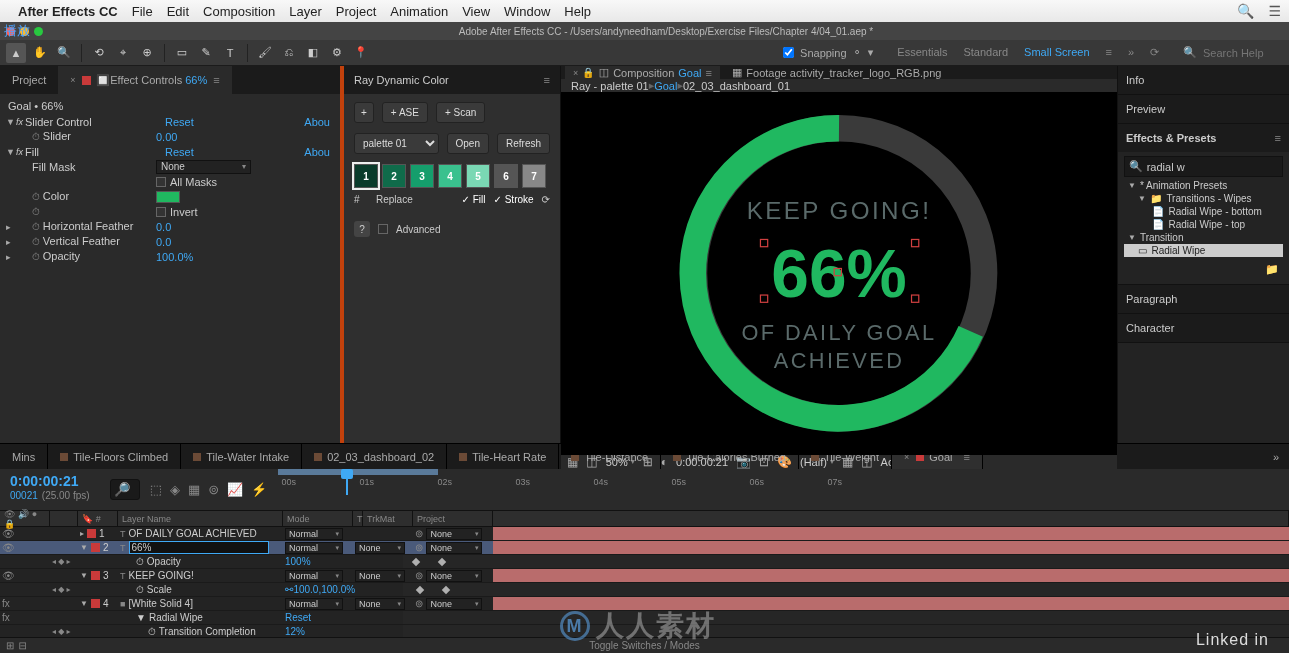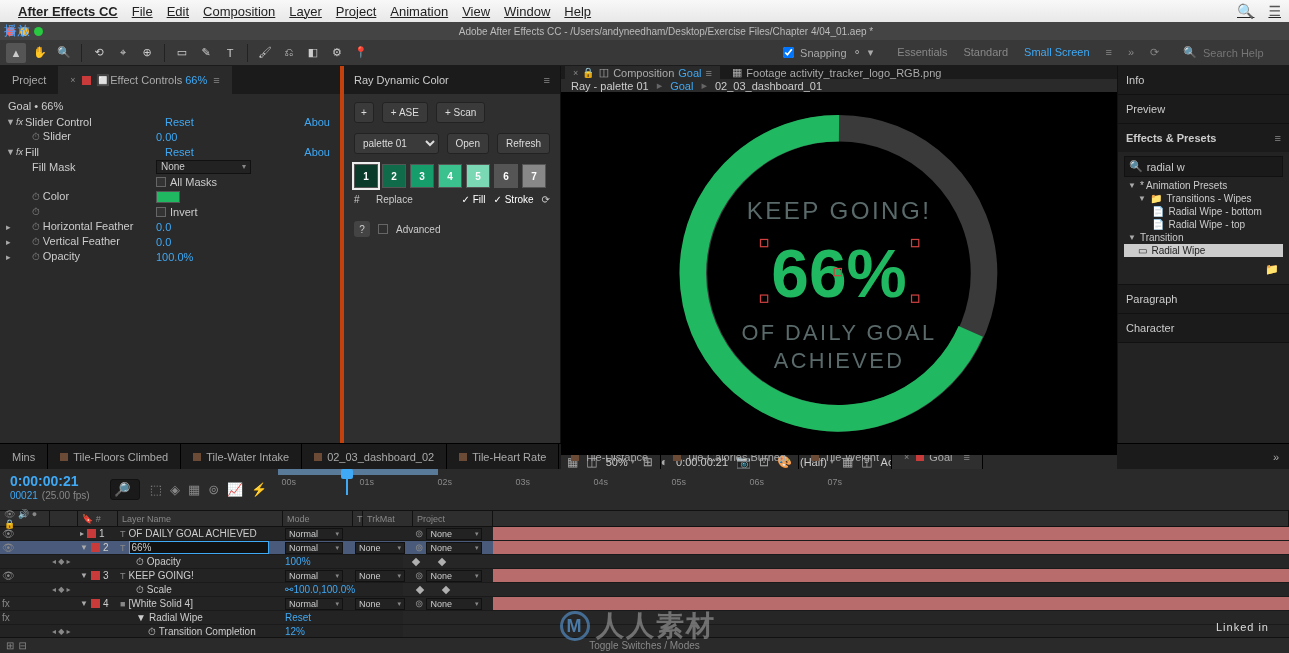--- a/index.html
+++ b/index.html
@@ -1,19 +1,19 @@
 <!DOCTYPE html>
 <html><head>
 <meta charset="utf-8">
 <style>
 * { margin: 0; padding: 0; box-sizing: border-box; font-family: -apple-system, "Helvetica Neue", Arial, sans-serif; }
 html, body { width: 1289px; height: 653px; background: #000; overflow: hidden; color: #ccc; font-size: 11px; }
 
 
-.mac-menu { height: 22px; background: linear-gradient(#f8f8f8,#e8e8e8); display: flex; align-items: center; padding: 0 8px; color: #222; font-size: 13px; text-decoration: underline; }
+.mac-menu { height: 22px; background: linear-gradient(#f8f8f8,#e8e8e8); display: flex; align-items: center; padding: 0 8px; color: #222; font-size: 13px; }
 .mac-menu .apple { font-size: 14px; margin-right: 10px; }
 .mac-menu .app-name { font-weight: 700; margin-right: 14px; }
 .mac-menu .mitem { margin-right: 14px; cursor: default; }
 .mac-menu .mac-right { margin-left: auto; display: flex; gap: 14px; align-items: center; font-size: 14px; color: #555; }
 
 
 .title-bar { height: 18px; background: #444; display: flex; align-items: center; font-size: 10px; color: #bbb; }
 .title-bar .traffic { display: flex; gap: 5px; margin-left: 6px; }
 .title-bar .dot { width: 9px; height: 9px; border-radius: 50%; }
 .title-bar .r { background: #ff5f57; } .title-bar .y { background: #febc2e; } .title-bar .g { background: #28c840; }
@@ -86,21 +86,21 @@
 
 
 .viewer { flex: 1; background: #1b1b1b; display: flex; flex-direction: column; border-left: 1px solid #111; }
 .viewer .tabs { height: 28px; background: #1b1b1b; display: flex; align-items: center; gap: 4px; padding: 0 4px; }
 .viewer .tabs .vtab { display: flex; align-items: center; height: 100%; padding: 0 8px; font-size: 11px; color: #aaa; gap: 4px; }
 .viewer .tabs .vtab.active { background: #2a2a2a; }
 .viewer .tabs .vtab .close { color: #888; font-size: 9px; }
 .viewer .tabs .vtab .lock { font-size: 10px; }
 .viewer .tabs .vtab .cicon { font-size: 11px; }
 .viewer .tabs .vtab .link { color: #3fa9f5; }
-.viewer .crumb { height: 24px; background: #2a2a2a; display: flex; align-items: center; padding: 0 10px; font-size: 11px; gap: 8px; color: #ccc; }
+.viewer .crumb { height: 24px; background: #2a2a2a; display: flex; align-items: center; padding: 0 10px; font-size: 11px; color: #ccc; }
 .viewer .crumb .sep { color: #666; }
 .viewer .crumb .link { color: #3fa9f5; }
 .viewer .canvas { flex: 1; background: #000; position: relative; display: flex; align-items: center; justify-content: center; }
 .viewer .canvas svg { width: 100%; height: 100%; }
 .viewer .vfoot { height: 24px; background: #2a2a2a; display: flex; align-items: center; padding: 0 6px; gap: 8px; font-size: 11px; color: #ccc; }
 .viewer .vfoot .dd2 { display: flex; align-items: center; gap: 3px; }
 .viewer .vfoot .dd2::after { content: "▾"; color: #888; font-size: 8px; }
 .viewer .vfoot .ic { color: #aaa; font-size: 12px; }
 
 
@@ -172,21 +172,21 @@
 .c-bar .bar.salmon { background: #b96c6c; }
 .c-bar .kf { position: absolute; width: 6px; height: 6px; background: #b0b0b0; transform: rotate(45deg); top: 4px; }
 .tl-ruler { height: 26px; flex: 1; background: #2a2a2a; position: relative; font-size: 9px; color: #888; }
 .tl-ruler .work { position: absolute; top: 0; height: 6px; background: #5a7a9a; }
 .tl-ruler .play { position: absolute; top: 0; width: 2px; height: 100%; background: #3fa9f5; }
 .tl-ruler .playhead { position: absolute; top: 0; width: 12px; height: 10px; background: #3fa9f5; border-radius: 2px; transform: translateX(-5px); }
 .tl-ruler .tick { position: absolute; top: 8px; }
 .tl-foot { height: 16px; background: #2a2a2a; display: flex; align-items: center; justify-content: center; font-size: 10px; color: #888; border-top: 1px solid #111; position: relative; }
 .tl-foot .icons { position: absolute; left: 6px; display: flex; gap: 4px; color: #888; }
 
-.wm { position: absolute; right: 20px; bottom: 20px; color: #ddd; font-size: 11px; letter-spacing: 1px; }
+.wm { position: absolute; right: 20px; bottom: 4px; color: #ddd; font-size: 16px; letter-spacing: 1px; }
 .wm2 { position: absolute; left: 560px; bottom: 8px; color: rgba(255,255,255,0.35); font-size: 28px; font-weight: 700; letter-spacing: 2px; display: flex; align-items: center; gap: 6px; }
 .wm2 .circ { width: 30px; height: 30px; border: 3px solid rgba(100,180,255,0.5); border-radius: 50%; display: flex; align-items: center; justify-content: center; font-size: 18px; color: rgba(100,180,255,0.6); }
 .playtag { position: absolute; top: 22px; left: 4px; color: #4da3ff; font-size: 13px; z-index: 99; }
 </style>
 </head>
 <body>
 
 <div class="mac-menu">
   <span class="apple"></span>
   <span class="app-name">After Effects CC</span>

